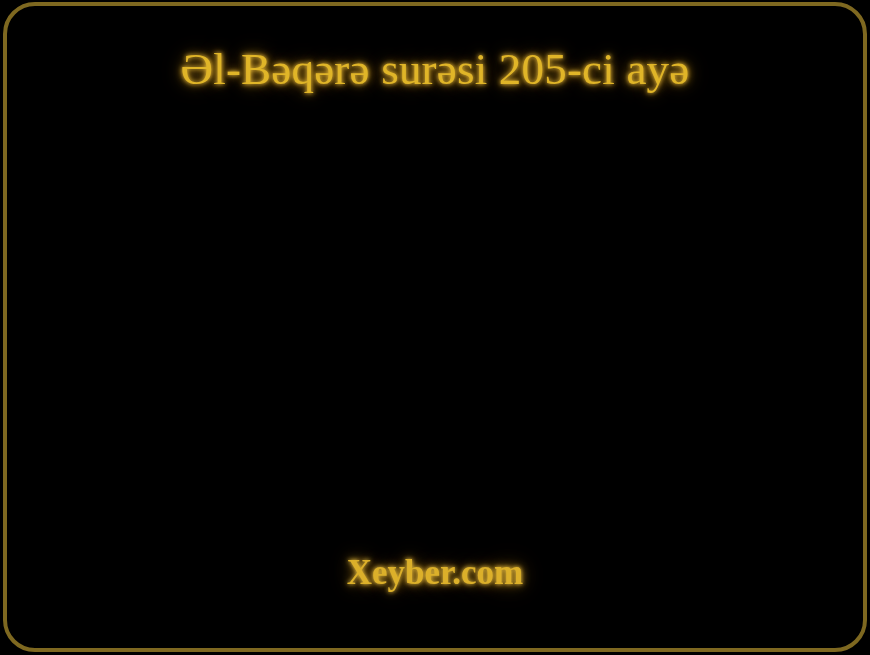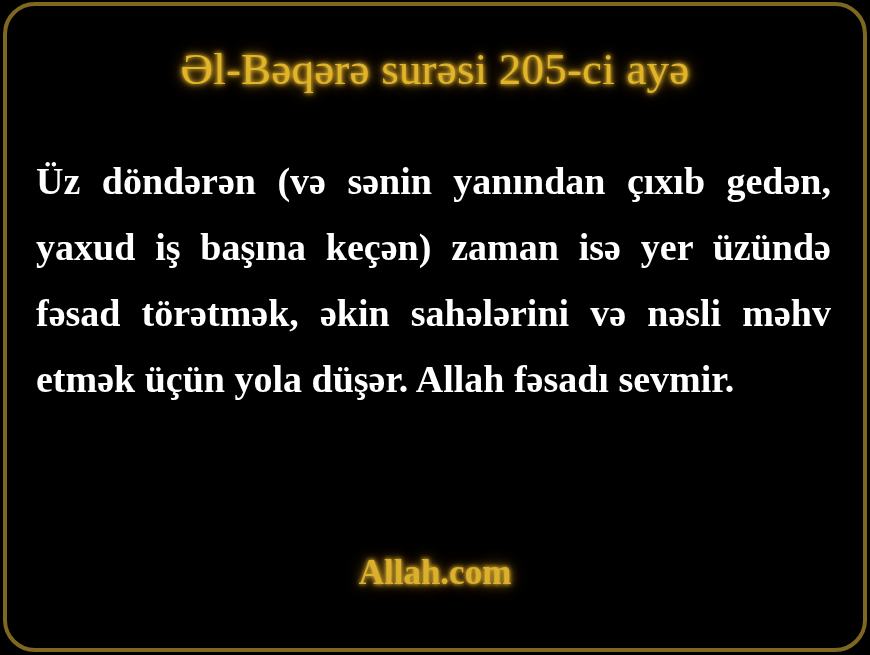--- a/index.html
+++ b/index.html
@@ -90,17 +90,16 @@
 </style>
 </head>
 <body>
 
 <div id="card">
 
   <div id="frame"></div>
 
   <div id="title">Əl-Bəqərə surəsi 205-ci ayə</div>
 
-  <div id="body-text">Üz döndərən (və sənin yanından çıxıb gedən, yaxud iş başına keçən) zaman isə yer üzündə fəsad törətmək, əkin sahələrini və nəsli məhv etmək üçün yola düşər. Allah fəsadı sevmir.</div>
 
-  <div id="footer">Allah.com</div>
+  <div id="footer">Xeyber.com</div>
 
 </div>
 
 </body></html>

